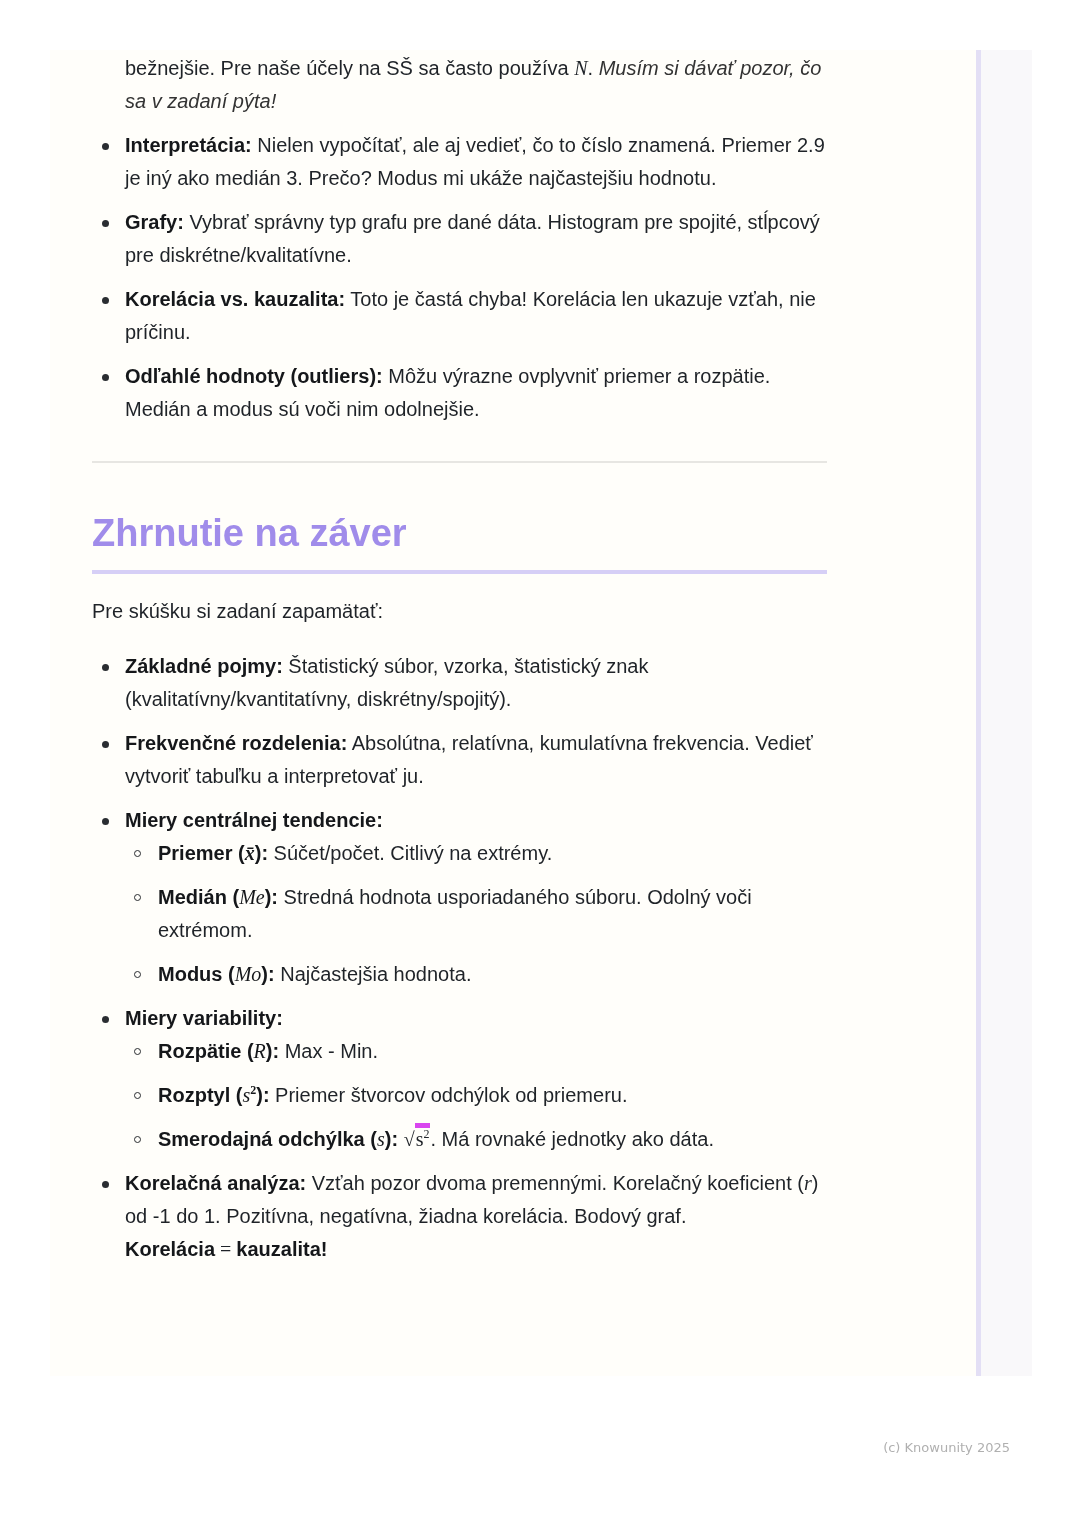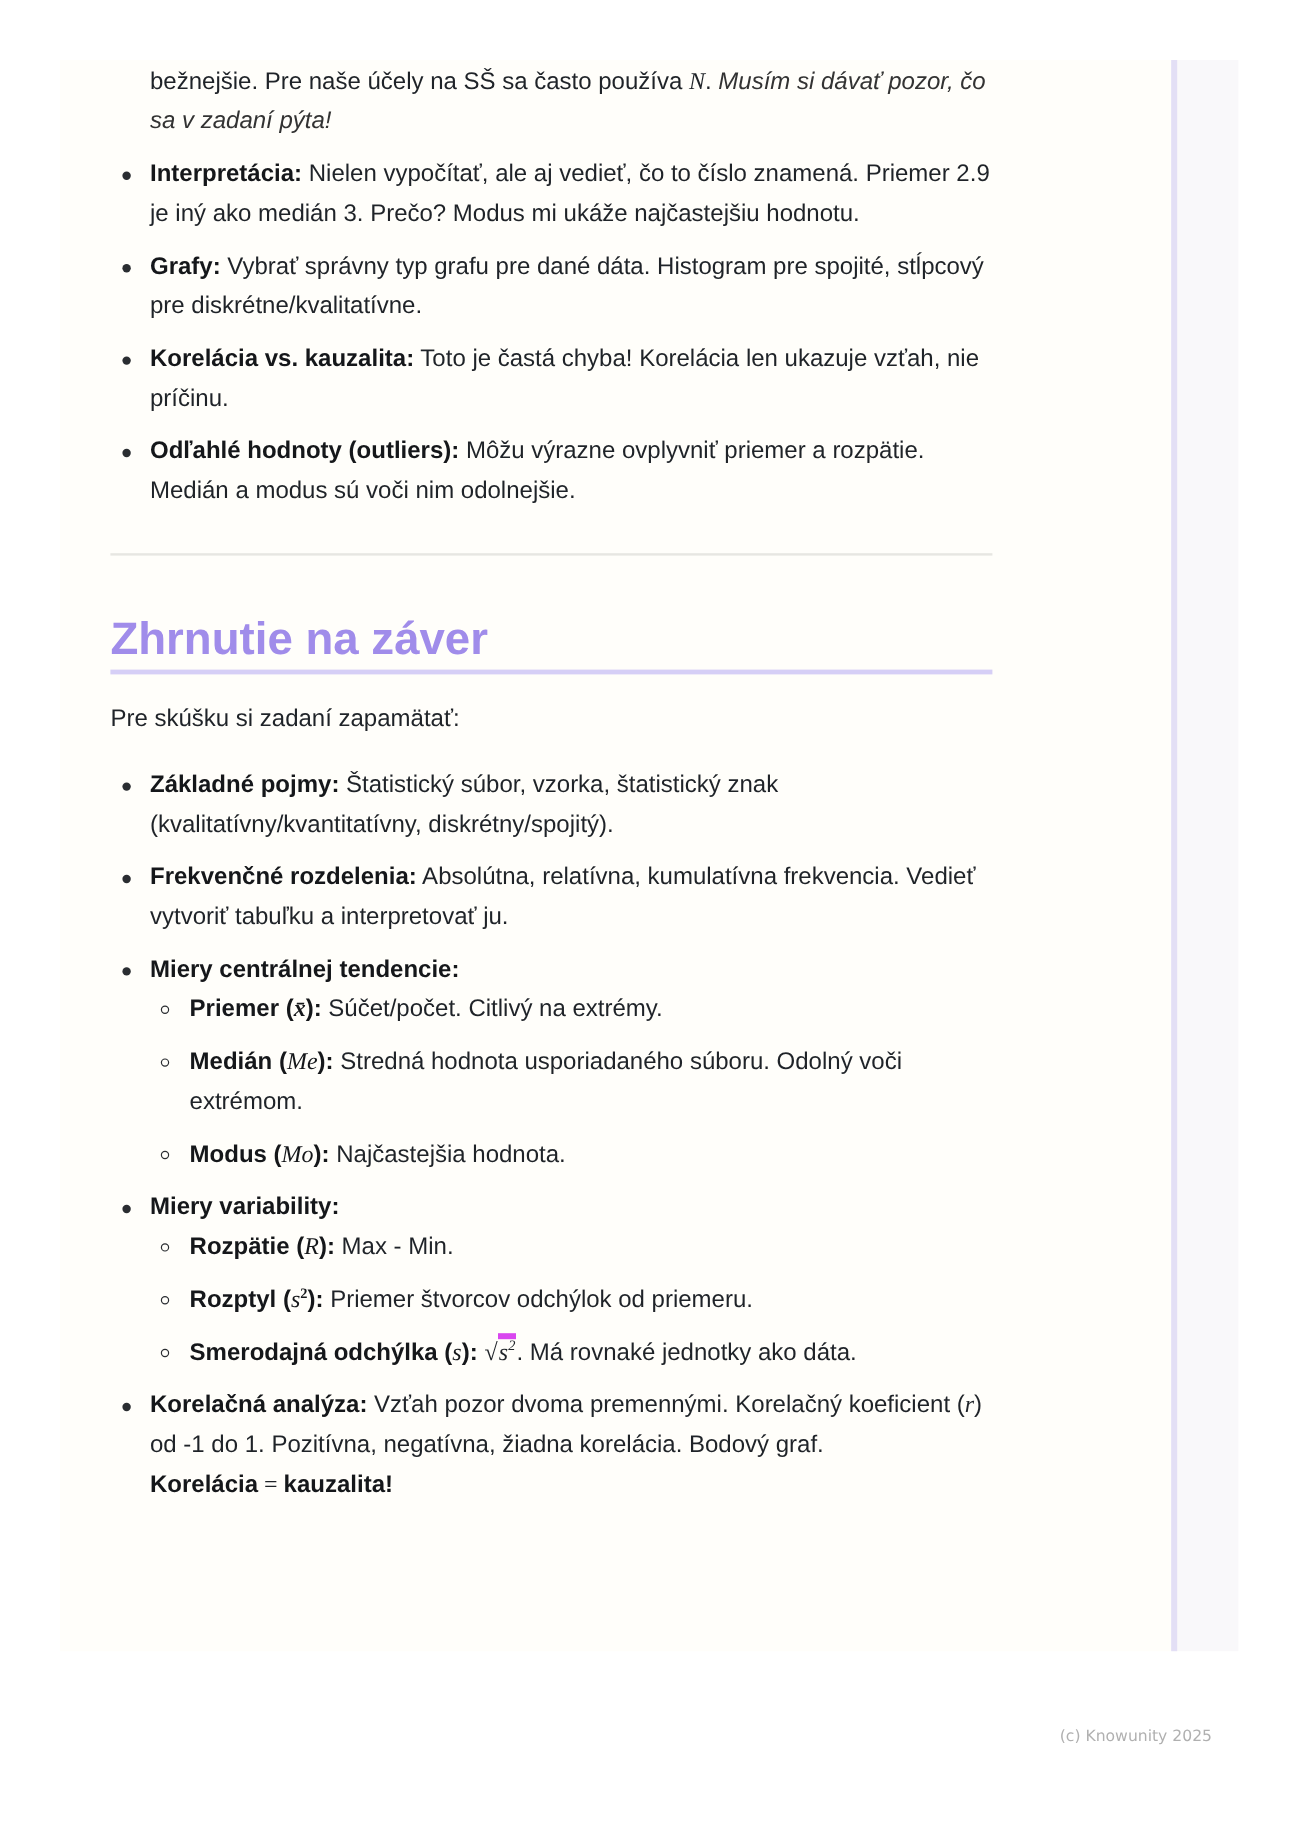--- a/index.html
+++ b/index.html
@@ -88,25 +88,26 @@
       border-top: 2px solid #e7e6e2;
       margin: 35px 0 0 0;
       width: 735px;
     }
     h2.section-title {
       margin: 45px 0 0 0;
       font-size: 38px;
       line-height: 50px;
       font-weight: bold;
       color: #a08cea;
+      padding-bottom: 12px;
       border-bottom: 4px solid #d6cff6;
     }
     p.intro { margin: 21px 0 22px 0; }
     .sqrt { font-family: "Liberation Serif", "DejaVu Serif", serif; }
-    .sqrt .rad { border-top: 5px solid #d946ef; padding: 0 1px; font-style: italic; }
+    .sqrt .rad { border-top: 5px solid #d946ef; padding: 0 1px; }
     sup { font-size: 12px; line-height: 0; }
     .footer {
       position: absolute;
       right: 70px;
       top: 1440px;
       font-family: "DejaVu Sans", sans-serif;
       font-size: 13px;
       color: #b0b0b0;
     }
   </style>

